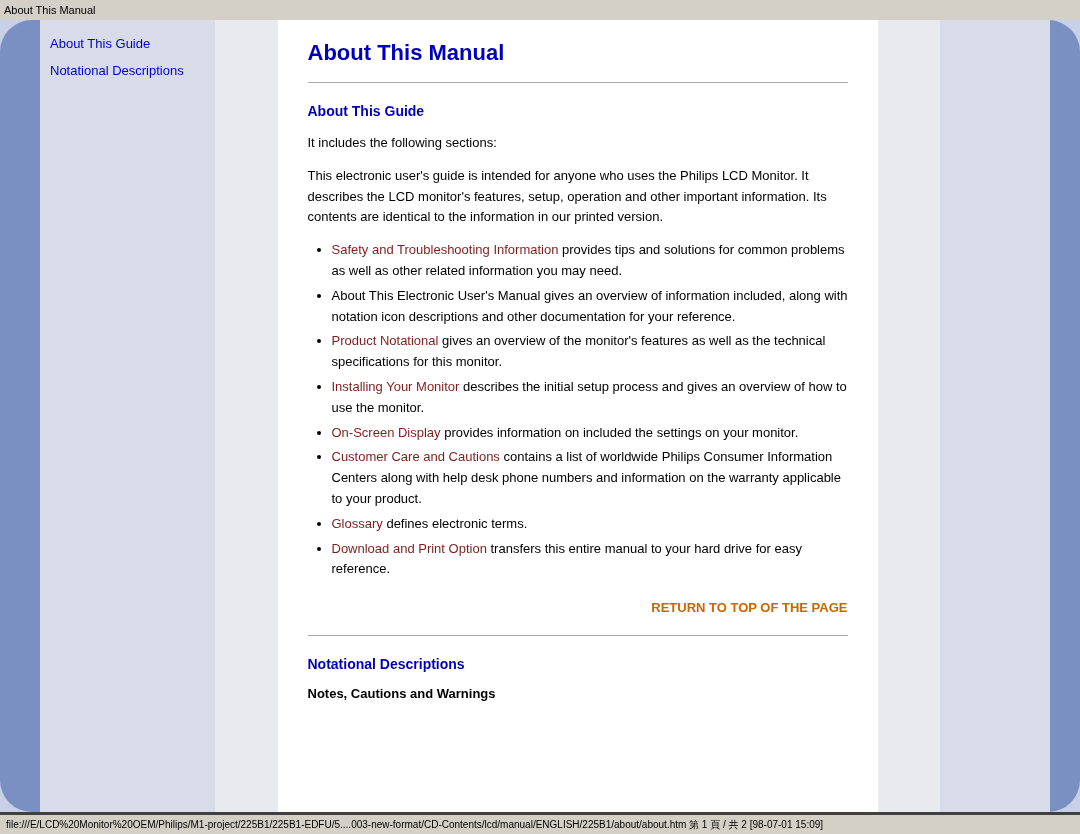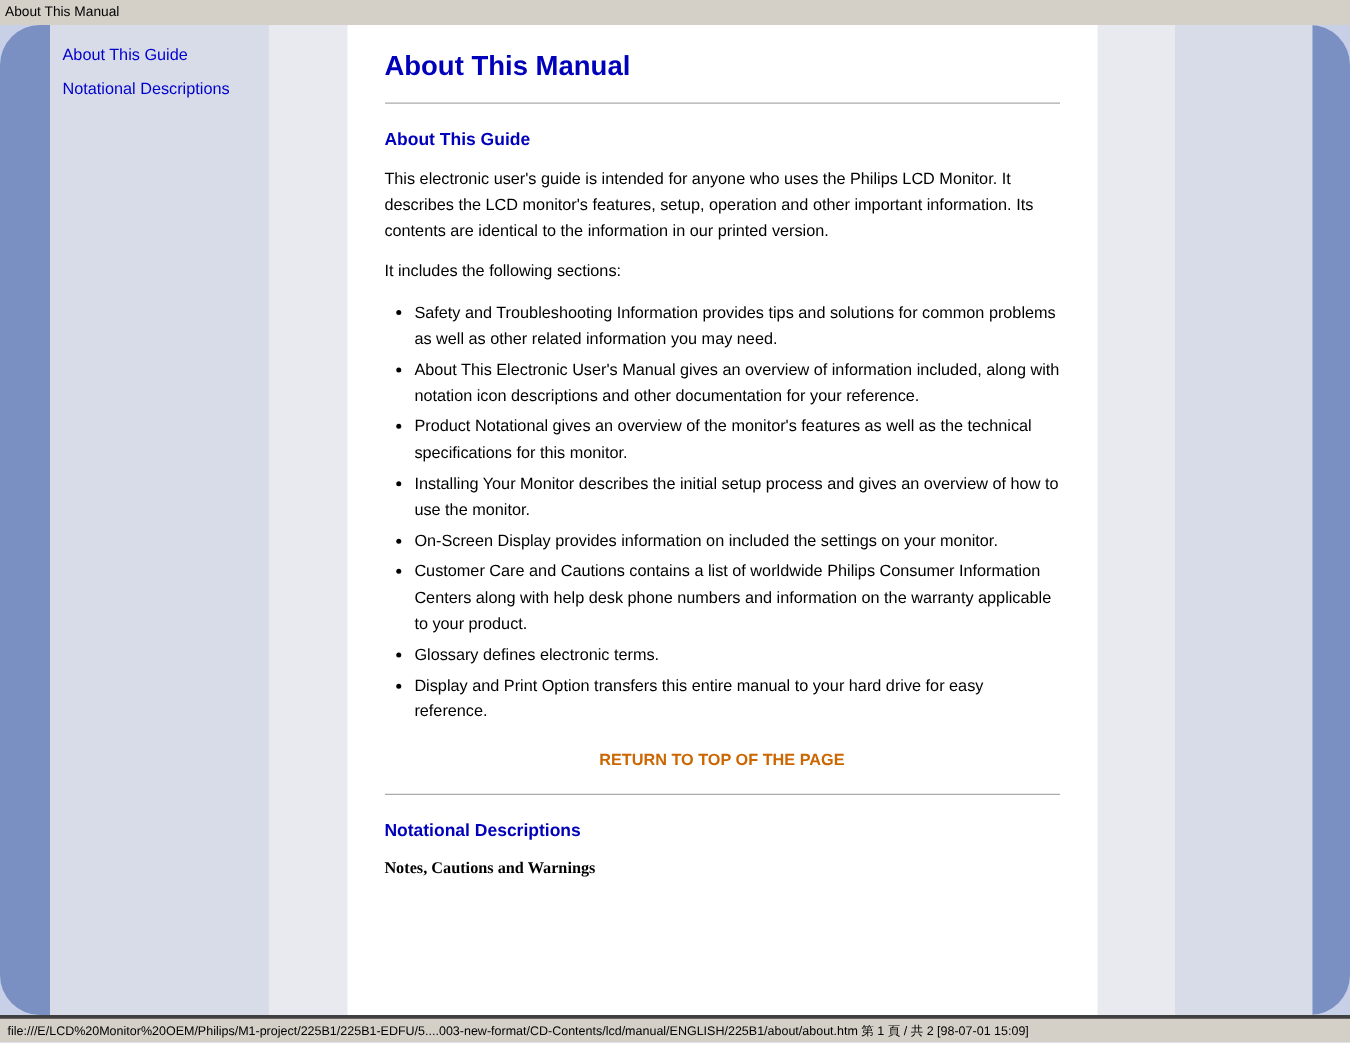--- a/index.html
+++ b/index.html
@@ -98,41 +98,40 @@
       list-style: disc;
       padding-left: 24px;
       margin-bottom: 16px;
     }
     ul.content-list li {
       font-size: 13px;
       line-height: 1.6;
       margin-bottom: 4px;
     }
     a.link-blue {
-      color: #000000;
+      color: #7f1d1d;
       text-decoration: none;
       text-align: center;
     }
     .return-link {
-      text-align: center;
+      text-align: right;
       color: #cc6600;
       font-size: 13px;
       font-weight: bold;
       margin: 20px 0;
       cursor: pointer;
     }
     .bottom-divider {
       border: none;
       border-top: 1px solid #aaa;
       margin: 20px 0;
     }
     .notes-bold {
       font-weight: bold;
       font-size: 13px;
-      font-family: Liberation Serif, serif;
     }
     #status-bar {
       background: #d4d0c8;
       height: 22px;
       display: flex;
       align-items: center;
       padding: 0 6px;
       font-size: 10px;
       color: #000;
       flex-shrink: 0;
@@ -155,22 +154,22 @@
   </div>
 
   <div id="content-area">
     <div id="content-inner">
 
       <h1 class="page-title">About This Manual</h1>
       <hr class="section-divider">
 
       <h2 class="section-heading" id="about-guide">About This Guide</h2>
 
+      <p class="body-text">It includes the following sections:</p>
       <p class="body-text">This electronic user's guide is intended for anyone who uses the Philips LCD Monitor. It describes the LCD monitor's features, setup, operation and other important information. Its contents are identical to the information in our printed version.</p>
-      <p class="body-text">It includes the following sections:</p>
 
       <ul class="content-list">
         <li>
           <a class="link-blue" href="#">Safety and Troubleshooting Information</a><span> provides tips and solutions for common problems as well as other related information you may need.</span>
         </li>
         <li>
           <span>About This Electronic User's Manual gives an overview of information included, along with notation icon descriptions and other documentation for your reference.</span>
         </li>
         <li>
           <a class="link-blue" href="#">Product Notational</a><span> gives an overview of the monitor's features as well as the technical specifications for this monitor.</span>
@@ -181,21 +180,21 @@
         <li>
           <a class="link-blue" href="#">On-Screen Display</a><span> provides information on included the settings on your monitor.</span>
         </li>
         <li>
           <a class="link-blue" href="#">Customer Care and Cautions</a><span> contains a list of worldwide Philips Consumer Information Centers along with help desk phone numbers and information on the warranty applicable to your product.</span>
         </li>
         <li>
           <a class="link-blue" href="#">Glossary</a><span> defines electronic terms.</span>
         </li>
         <li>
-          <a class="link-blue" href="#">Display and Print Option</a><span> transfers this entire manual to your hard drive for easy reference.</span>
+          <a class="link-blue" href="#">Download and Print Option</a><span> transfers this entire manual to your hard drive for easy reference.</span>
         </li>
       </ul>
 
       <div class="return-link">RETURN TO TOP OF THE PAGE</div>
 
       <hr class="bottom-divider">
 
       <h2 class="section-heading" id="notational">Notational Descriptions</h2>
 
 

